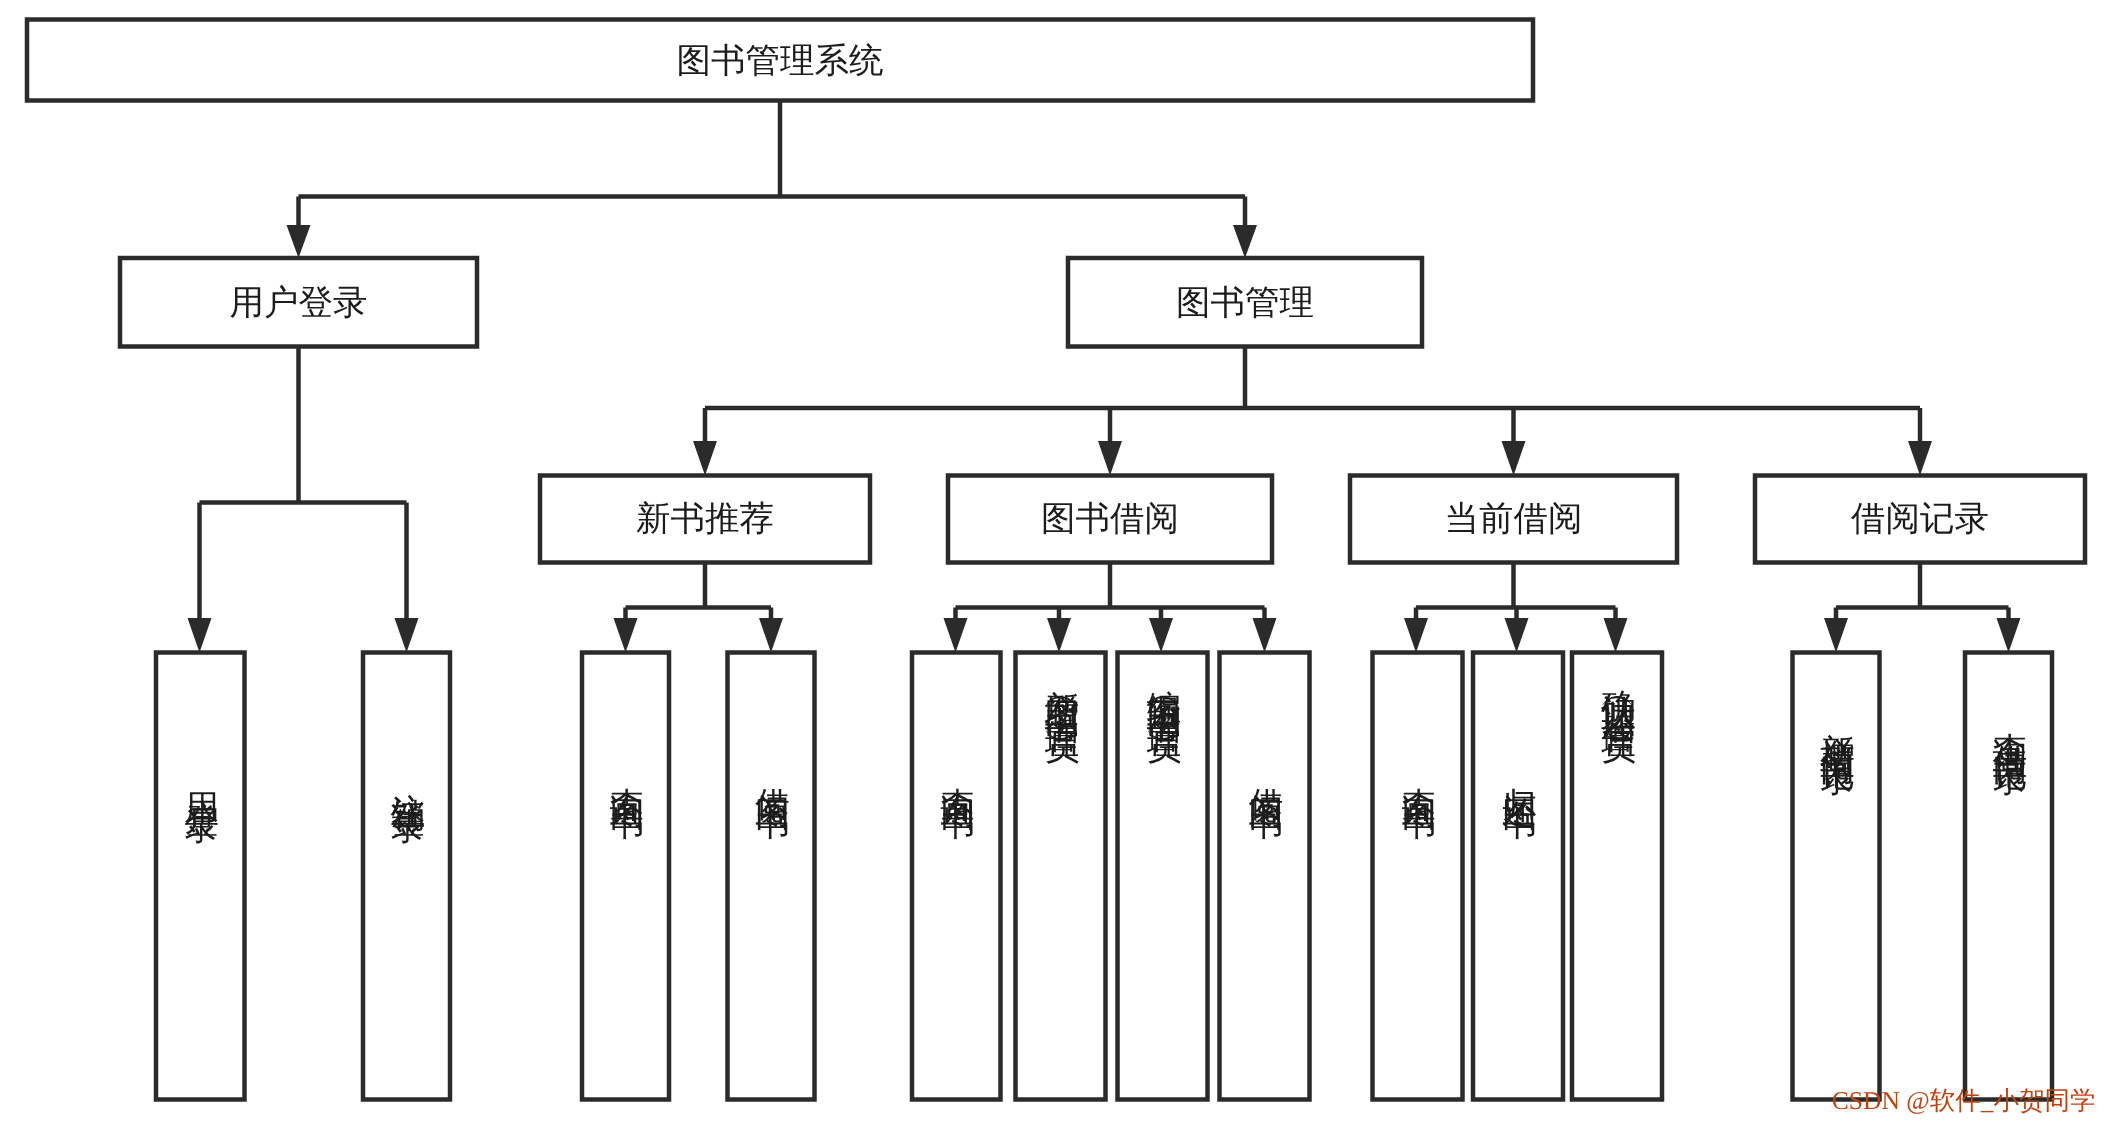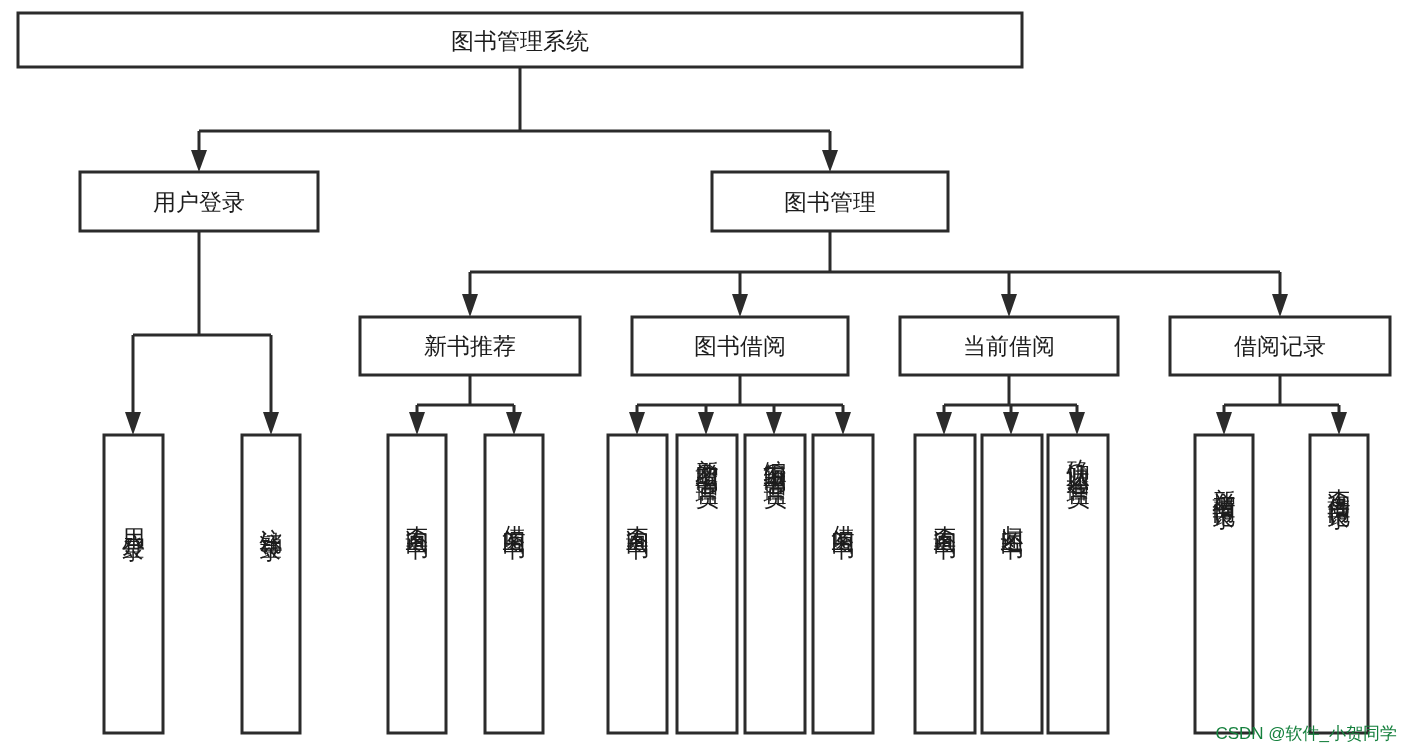--- a/index.html
+++ b/index.html
@@ -55,22 +55,22 @@
     fill: none;
   }
   .arrow-head {
     fill: #2b2b2b;
   }
   .watermark {
     position: absolute;
     right: 8px;
     bottom: 2px;
     font-size: 17px;
-    color: #15803d;
-    font-family: Liberation Sans, sans-serif;
+    color: #c2410c;
+    font-family: Liberation Serif, serif;
     white-space: nowrap;
   }
 </style>
 </head>
 <body>
 
 <svg id="diagram" viewBox="0 0 1405 747">
 
   <g>
 

